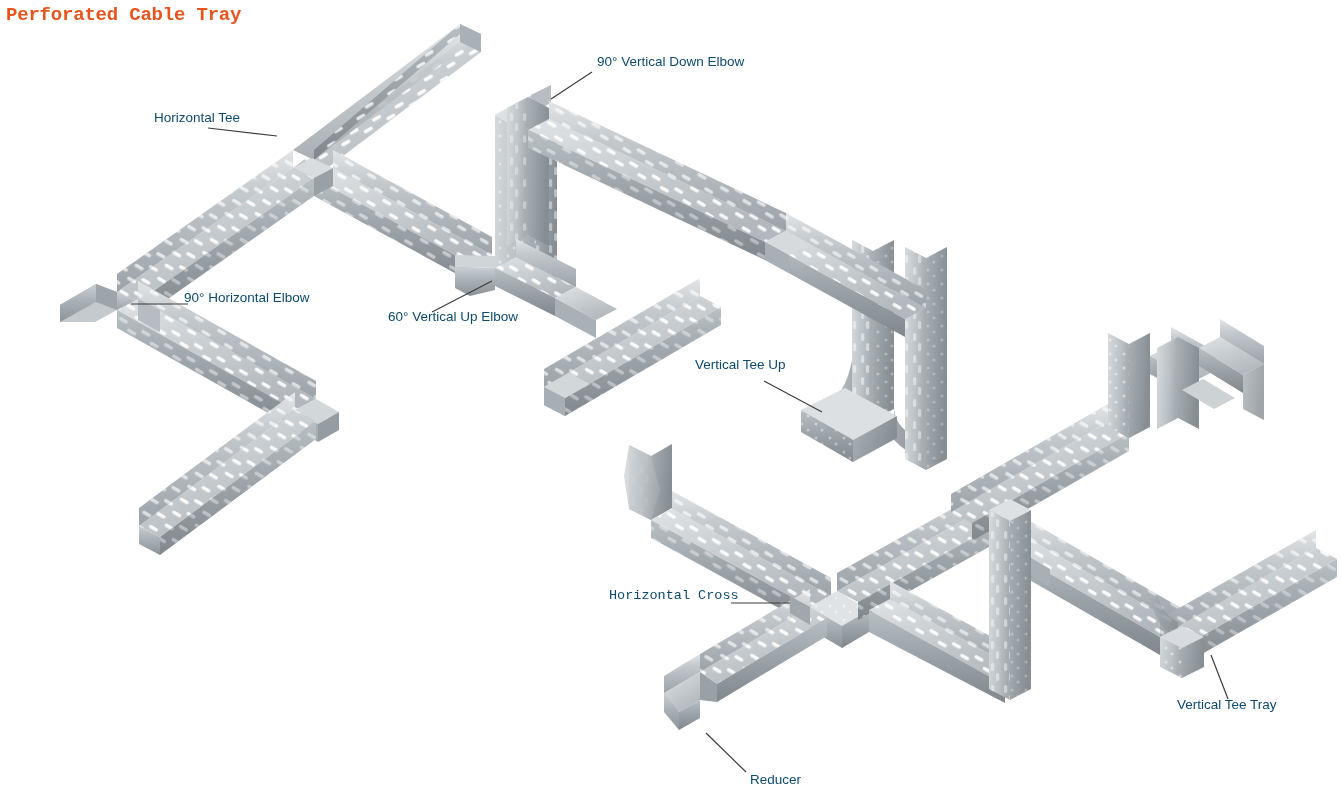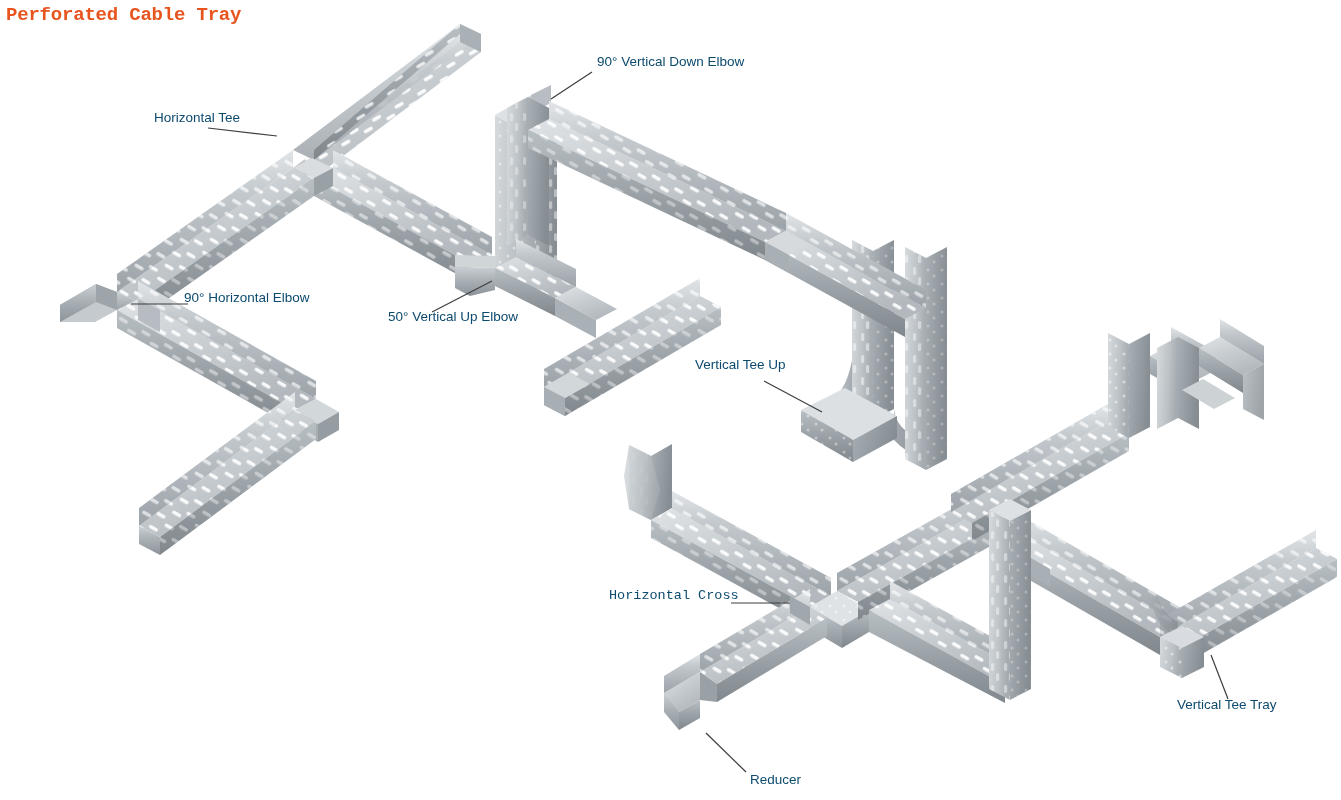--- a/index.html
+++ b/index.html
@@ -437,21 +437,21 @@
       <line x1="746" y1="772" x2="706" y2="733"></line>
     </g>
   </svg>
 
   <div class="callout-label" style="left:122px; top:111px;margin-left:32px;">Horizontal Tee</div>
 
   <div class="callout-label" style="left:597px; top:55px;">90° Vertical Down Elbow</div>
 
   <div class="callout-label" style="left:184px; top:291px;">90° Horizontal Elbow</div>
 
-  <div class="callout-label" style="left:388px; top:310px;">50° Vertical Up Elbow</div>
+  <div class="callout-label" style="left:388px; top:310px;">60° Vertical Up Elbow</div>
 
   <div class="callout-label" style="left:695px; top:358px;">Vertical Tee Up</div>
 
   <div class="callout-label" style="left:609px; top:589px;font-family:Liberation Mono, monospace;">Horizontal Cross</div>
 
   <div class="callout-label" style="left:1177px; top:698px;">Vertical Tee Tray</div>
 
   <div class="callout-label" style="left:750px; top:773px;">Reducer</div>
 
 </div>

